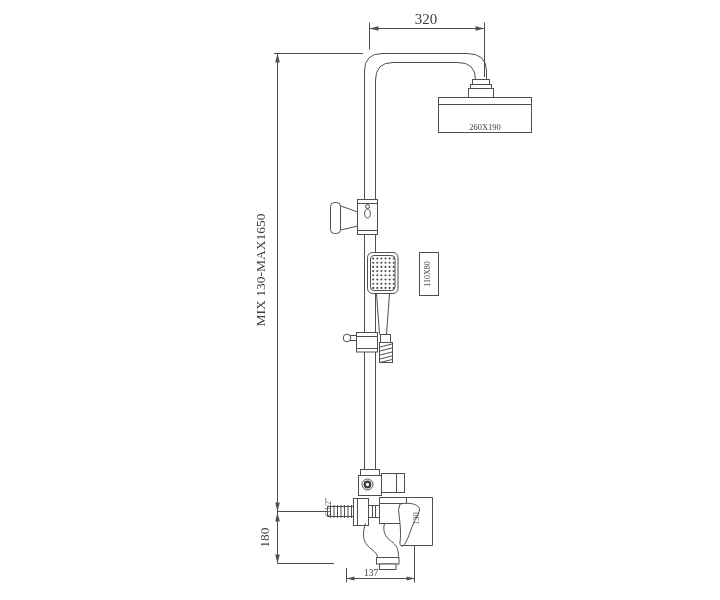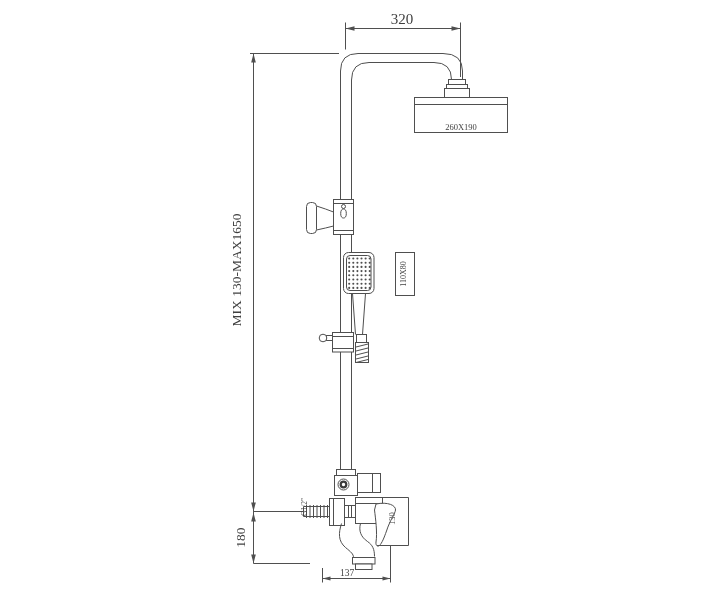--- a/index.html
+++ b/index.html
@@ -1,18 +1,18 @@
 <!DOCTYPE html>
 <html><head>
 <meta charset="utf-8">
 <style>
   html,body{margin:0;padding:0;background:#ffffff;}
   .canvas{
     position:relative;width:596px;height:600px;background:#ffffff;
-    font-family:"Liberation Serif", serif;overflow:hidden;
+    font-family:"Liberation Serif", serif;overflow:hidden;margin-left:24px;
   }
   svg{display:block;}
   svg text{
     font-family:"Liberation Serif", serif;
     fill:#3f3f3f;
   }
   .ln{stroke:#4f4f4f;fill:none;stroke-width:1;}
   .fillwhite{fill:#ffffff;stroke:#4f4f4f;stroke-width:1;}
   .arr{fill:#4f4f4f;stroke:none;}
 </style>

